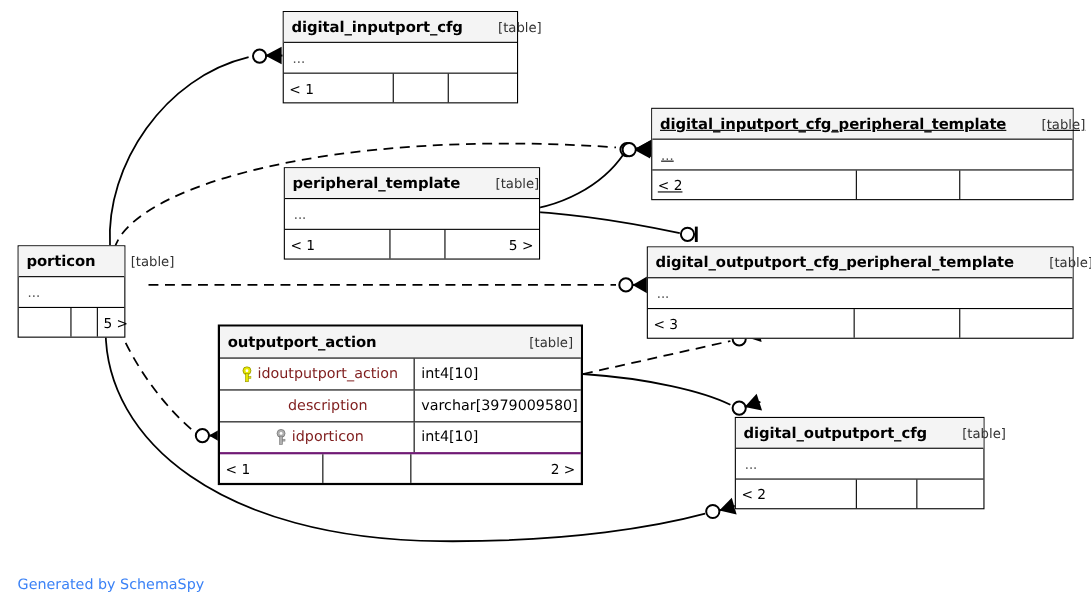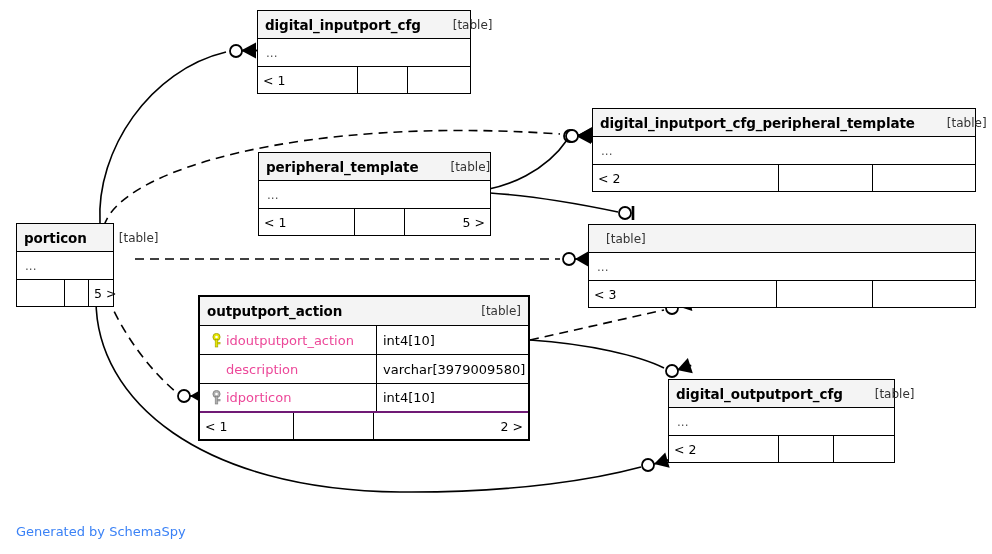--- a/index.html
+++ b/index.html
@@ -79,22 +79,23 @@
   }
   .col-row.lastcol { border-bottom: 2px solid #701a75; }
   .col-name {
     flex: 0 0 auto;
     display: flex;
     align-items: center;
     padding: 0 6px;
     box-sizing: border-box;
     border-right: 1px solid #000000;
     font-size: 13px;
-    color: #ec4899;
+    color: #7f1d1d;
     white-space: nowrap;
+    justify-content: center;
   }
   .col-type {
     flex: 1 1 auto;
     display: flex;
     align-items: center;
     padding: 0 6px;
     font-size: 13px;
     color: #000000;
     white-space: nowrap;
   }
@@ -240,21 +241,21 @@
     <div class="node-body">
       <div class="ellipsis-row">...</div>
       <div class="footer-row">
         <span class="fcell" style="flex:0 0 100px;">&lt; 1</span>
         <span class="fcell" style="flex:0 0 50px;"></span>
         <span class="fcell right" style="flex:1 1 auto;"></span>
       </div>
     </div>
   </div>
 
-  <div class="node thin" style="left:592px; top:108px; width:384px;">
+  <div class="node thin" style="left:592px; top:98px; width:384px;text-decoration:underline;">
     <div class="node-title">
       <span class="tname">digital_inputport_cfg_peripheral_template</span>
       <span class="ttag">[table]</span>
     </div>
     <div class="node-body">
       <div class="ellipsis-row">...</div>
       <div class="footer-row">
         <span class="fcell" style="flex:0 0 186px;">&lt; 2</span>
         <span class="fcell" style="flex:0 0 94px;"></span>
         <span class="fcell right" style="flex:1 1 auto;"></span>
@@ -272,20 +273,21 @@
       <div class="footer-row">
         <span class="fcell" style="flex:0 0 96px;">&lt; 1</span>
         <span class="fcell" style="flex:0 0 50px;"></span>
         <span class="fcell right" style="flex:1 1 auto;">5 &gt;</span>
       </div>
     </div>
   </div>
 
   <div class="node thin" style="left:588px; top:224px; width:388px;">
     <div class="node-title">
+      <span class="tname">digital_outputport_cfg_peripheral_template</span>
       <span class="ttag">[table]</span>
     </div>
     <div class="node-body">
       <div class="ellipsis-row">...</div>
       <div class="footer-row">
         <span class="fcell" style="flex:0 0 188px;">&lt; 3</span>
         <span class="fcell" style="flex:0 0 96px;"></span>
         <span class="fcell right" style="flex:1 1 auto;"></span>
       </div>
     </div>

